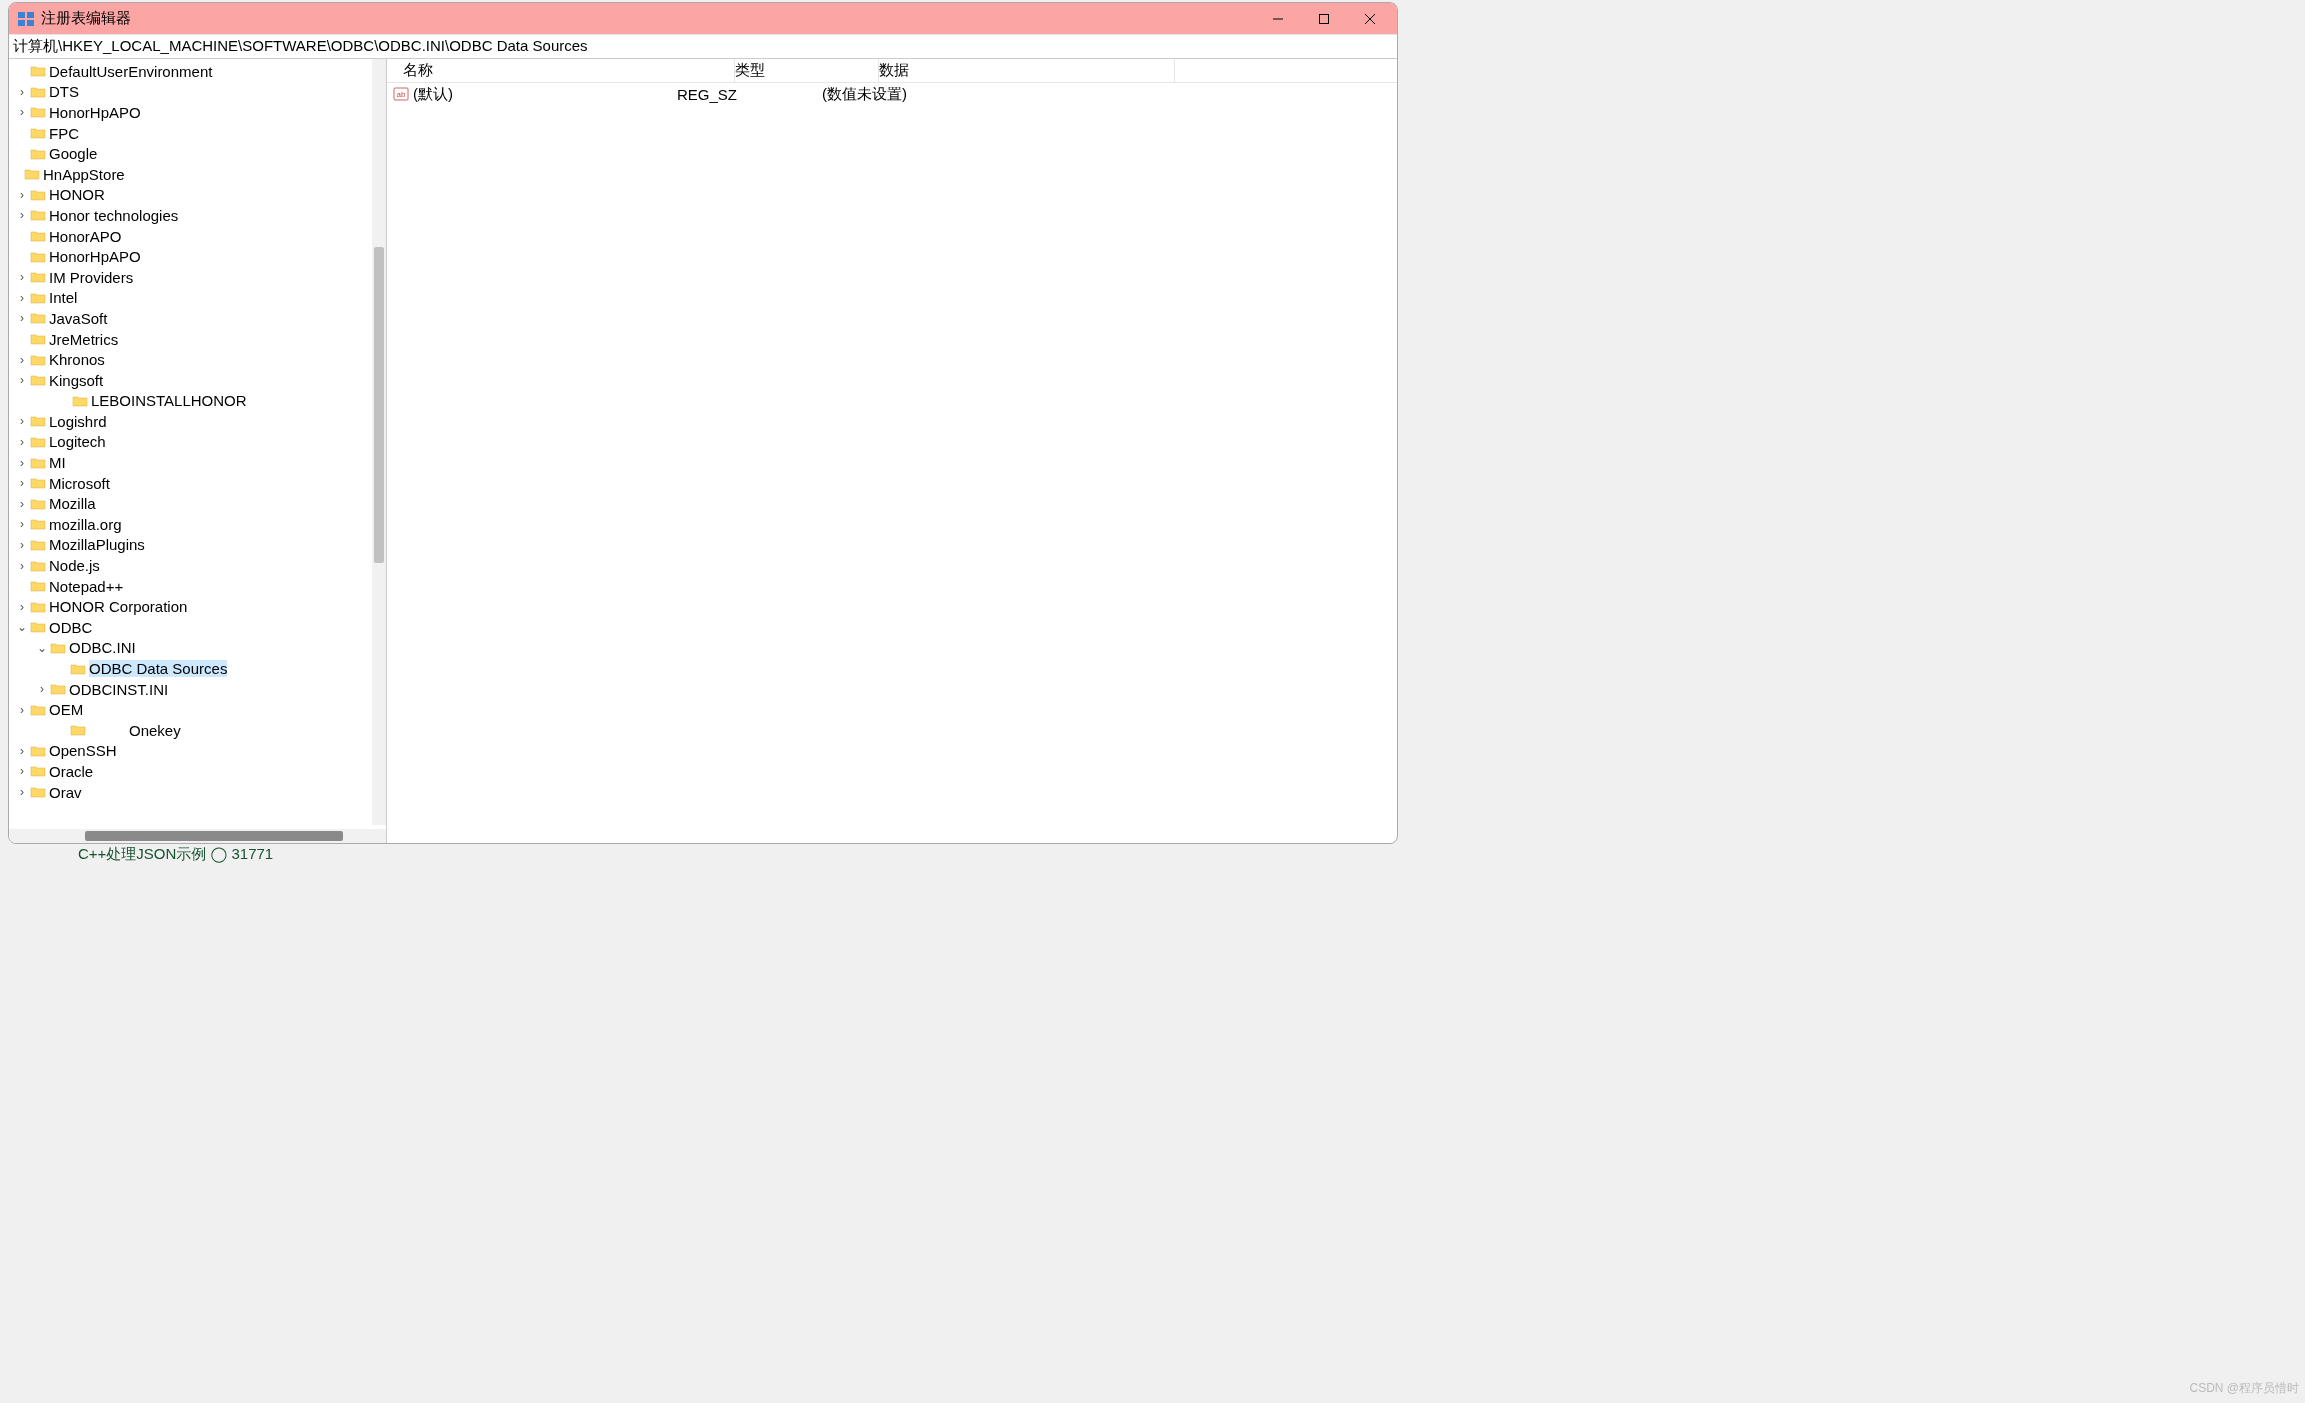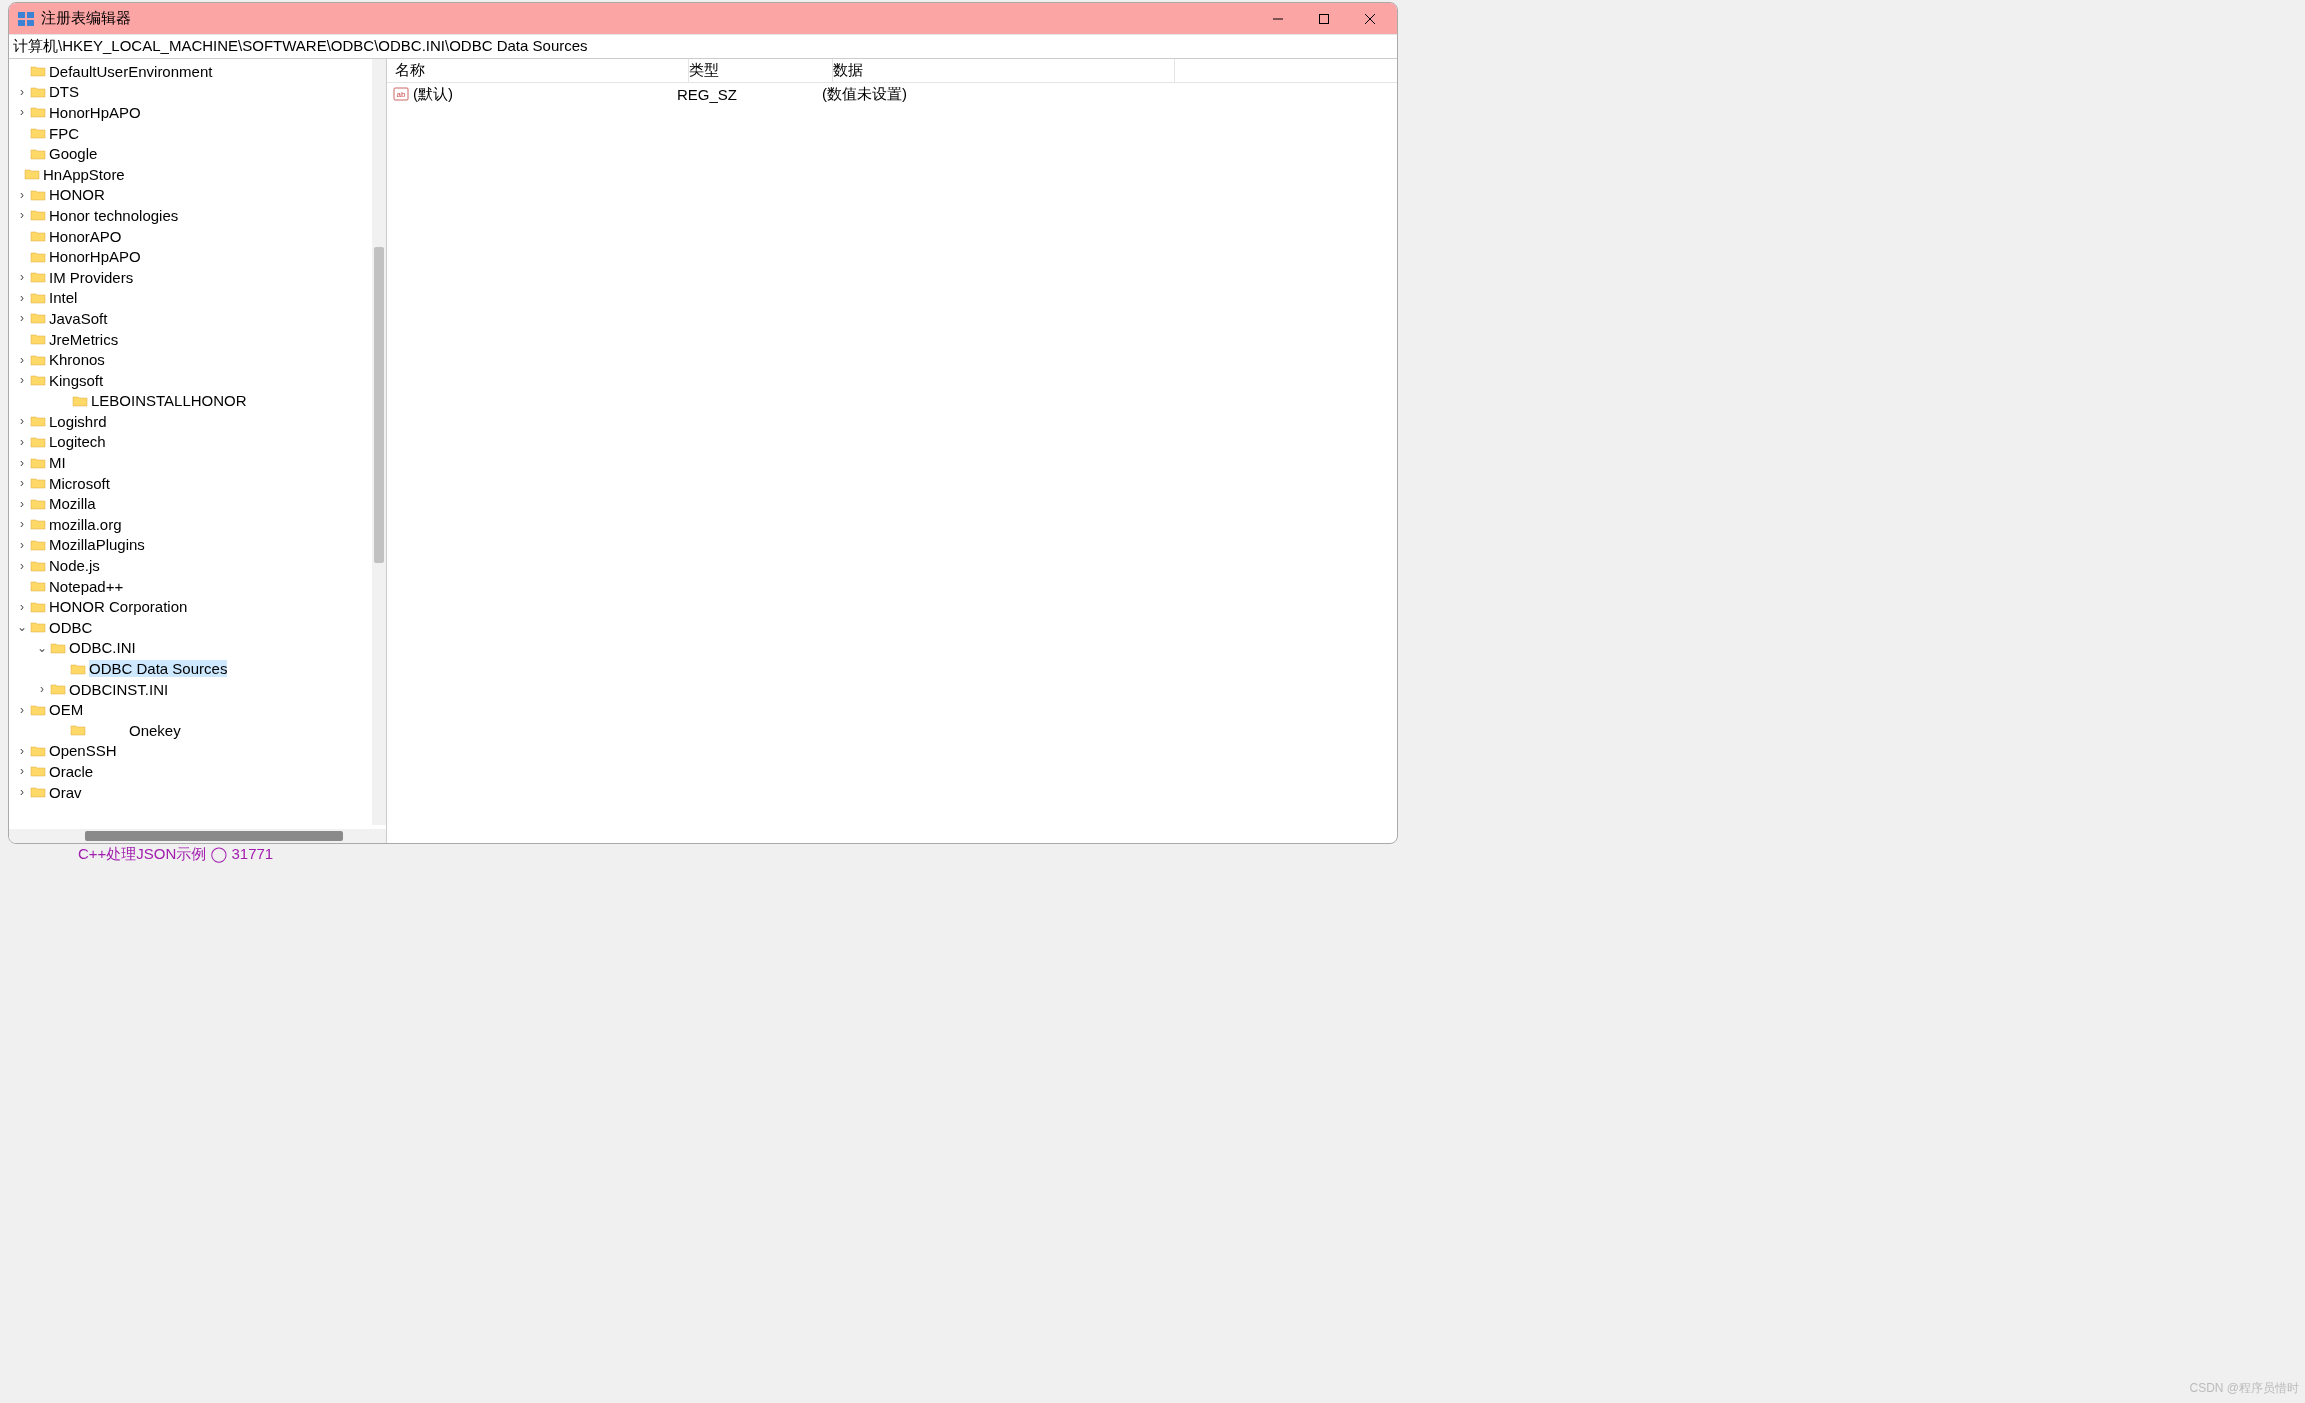--- a/index.html
+++ b/index.html
@@ -143,21 +143,21 @@
   position: relative;
   overflow: hidden;
 }
 .list-header {
   display: flex;
   height: 24px;
   align-items: center;
   border-bottom: 1px solid #e5e5e5;
   font-size: 15px;
 }
-.col-name { width: 302px; padding-left: 8px; }
+.col-name { width: 348px; padding-left: 16px; }
 .col-type { width: 144px; }
 .col-data { flex: 1; }
 .list-row {
   display: flex;
   height: 22px;
   align-items: center;
   font-size: 15px;
 }
 .val-icon {
   width: 16px;
@@ -192,21 +192,21 @@
   right: 6px;
   bottom: 6px;
   font-size: 12px;
   color: #bbb;
 }
 .bottom-text {
   position: absolute;
   left: 78px;
   top: 845px;
   font-size: 15px;
-  color: #a21caf;
+  color: #14532d;
 }
 </style>
 </head>
 <body>
 
 <div class="window">
   <div class="titlebar">
     <span class="titlebar-icon">
       <svg viewBox="0 0 18 18">
           <rect x="1" y="2" width="7" height="6" fill="#3b82d4"></rect>

